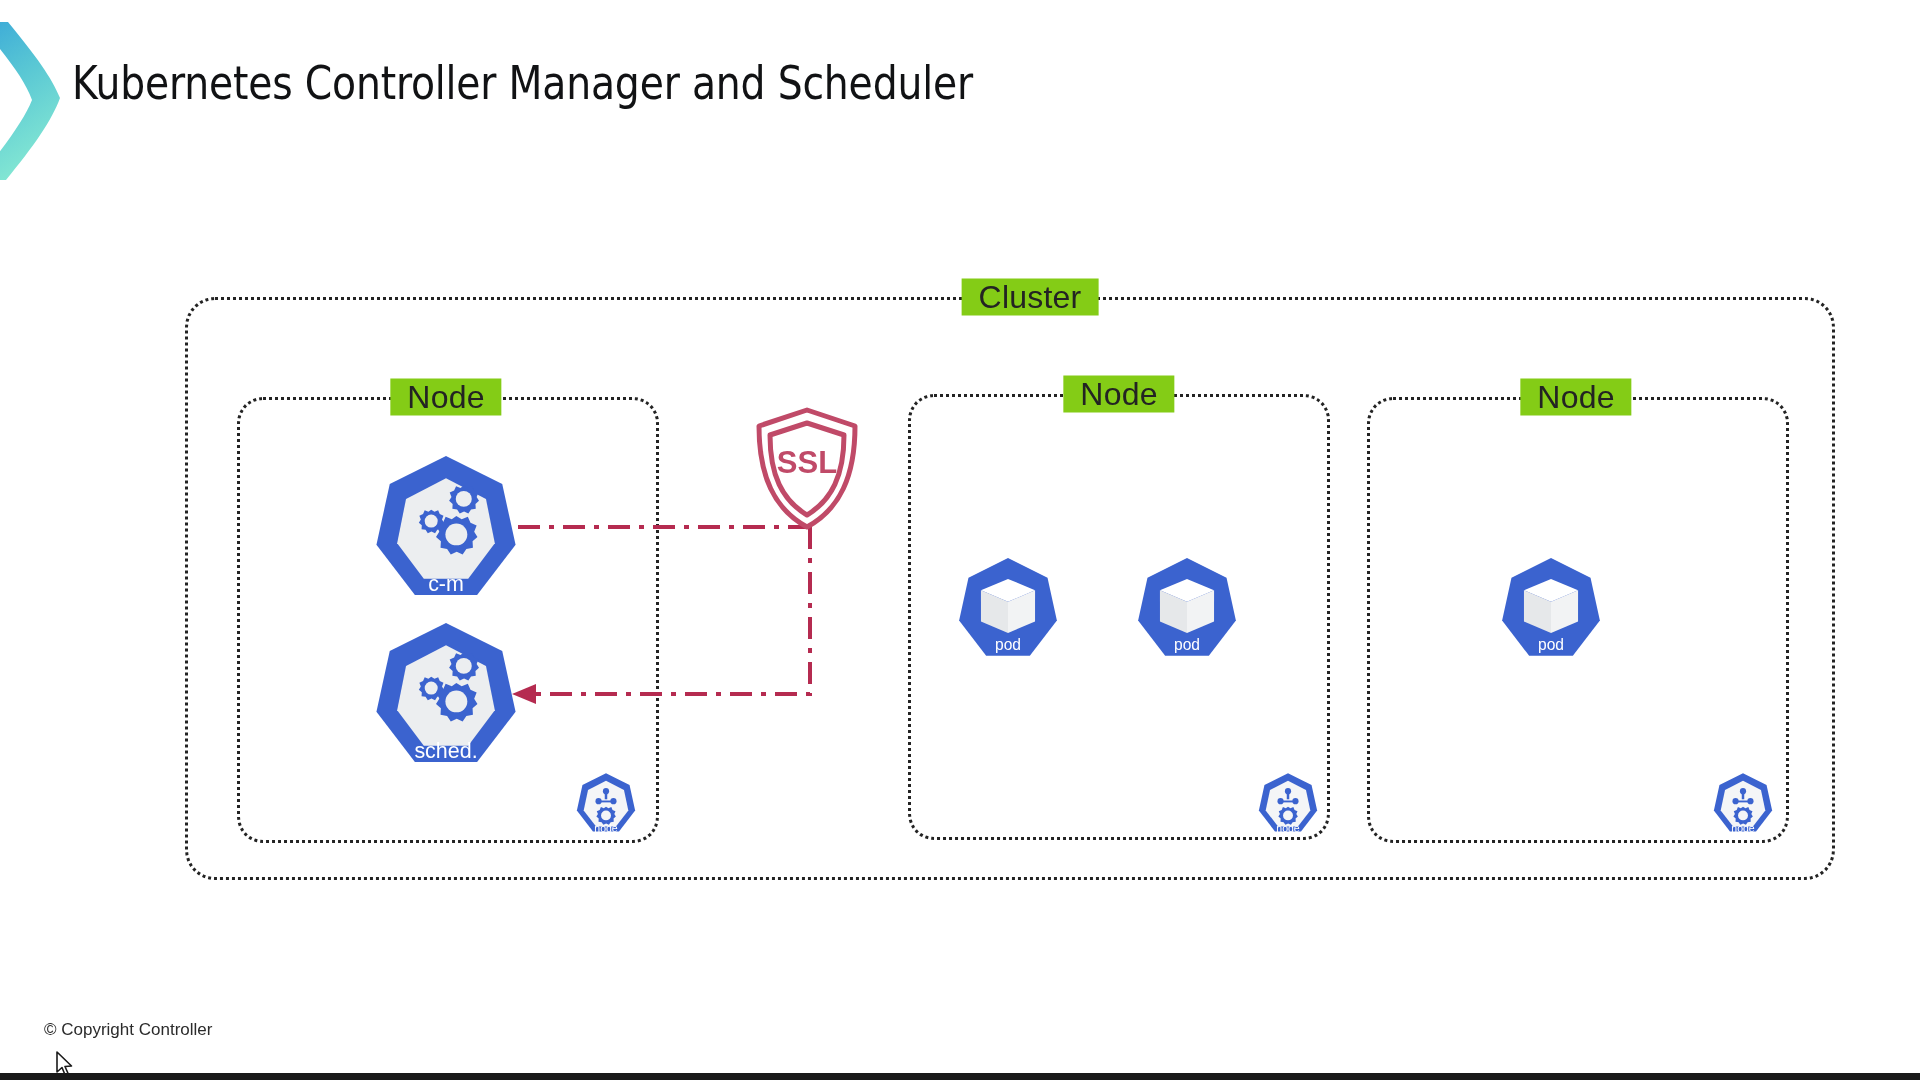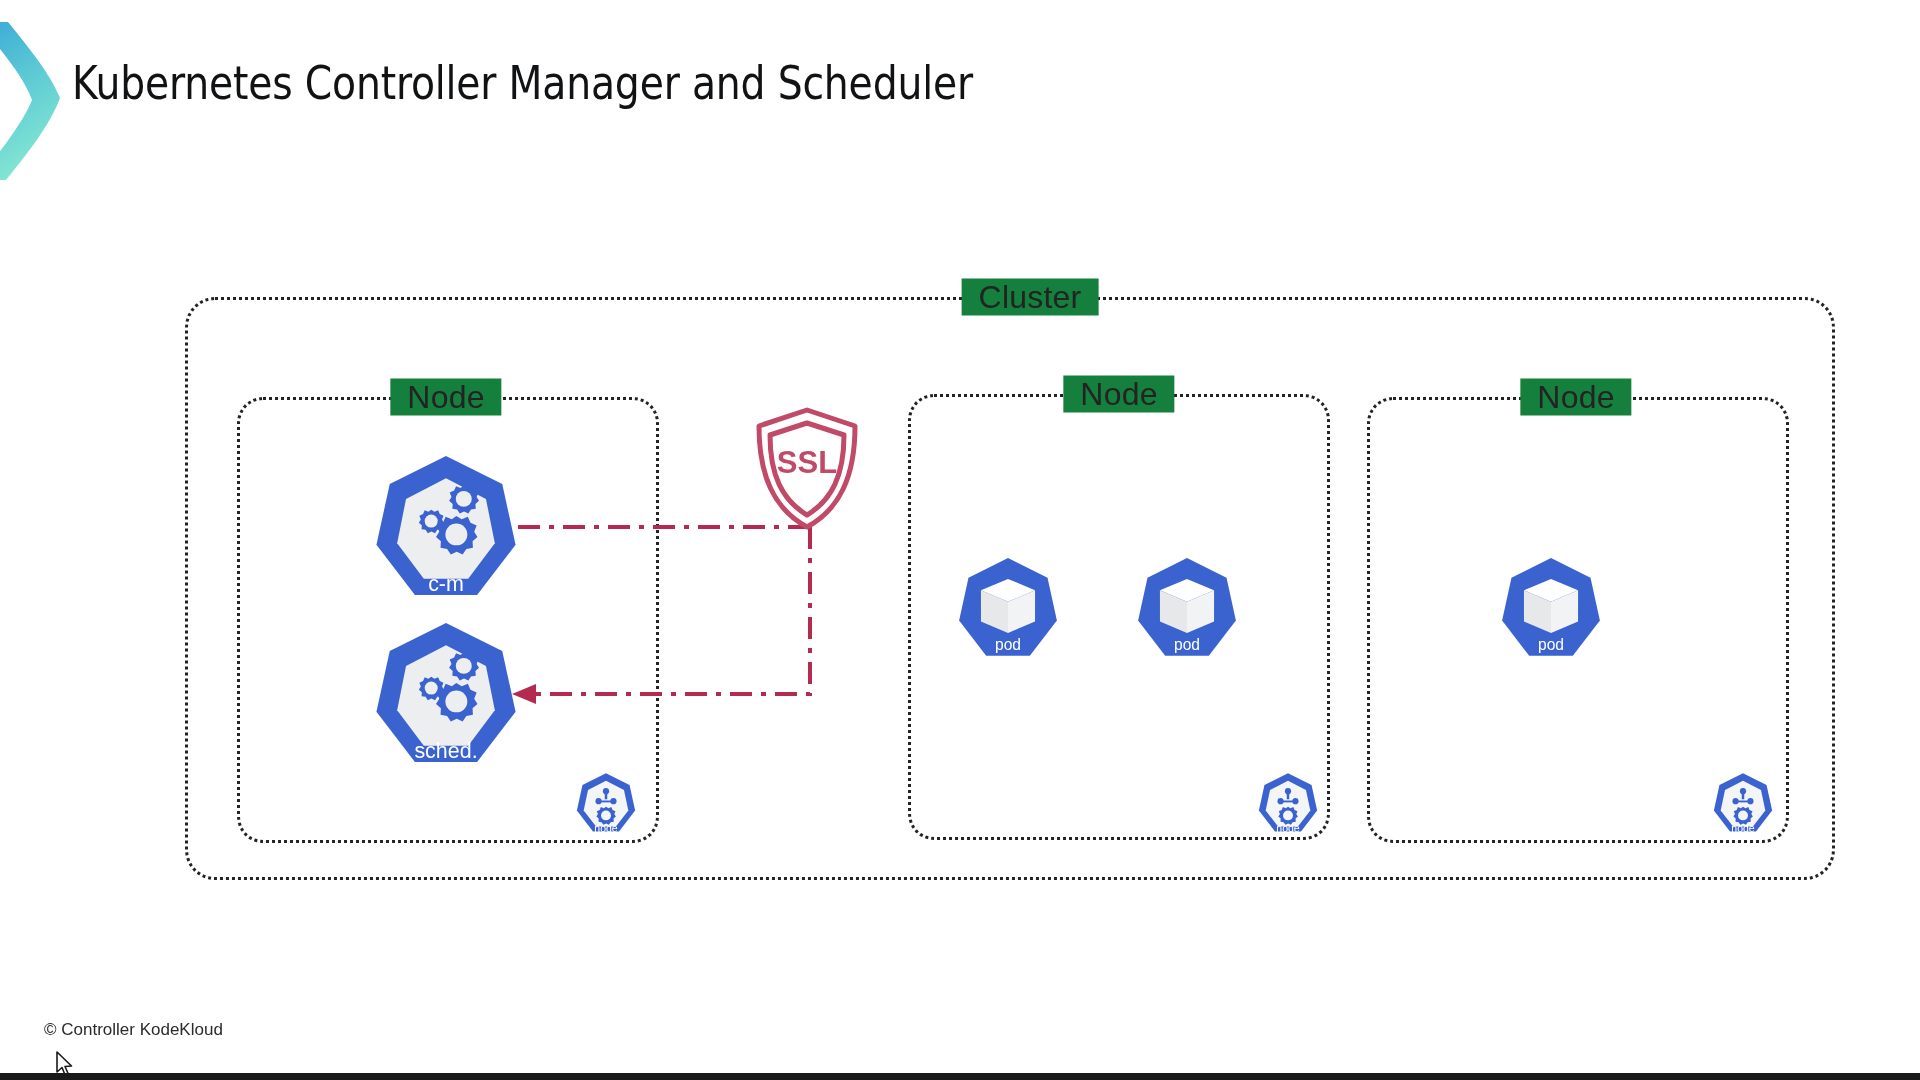--- a/index.html
+++ b/index.html
@@ -21,21 +21,21 @@
   #bottom-bar{position:absolute;left:0;top:1073px;width:1920px;height:7px;background:#191919;}
   #cursor{position:absolute;left:56px;top:1051px;width:18px;height:28px;}
 
   
   .dotbox{position:absolute;border:3px dotted #232323;border-radius:26px;box-sizing:border-box;}
   #cluster-box{left:185px;top:297px;width:1650px;height:583px;border-radius:30px;}
   #node-box-1{left:237px;top:397px;width:422px;height:446px;}
   #node-box-2{left:908px;top:394px;width:422px;height:446px;}
   #node-box-3{left:1367px;top:397px;width:422px;height:446px;}
 
-  .box-label{position:absolute;background:#15803d;padding:0 17px;
+  .box-label{position:absolute;background:#84cc16;padding:0 17px;
       font-size:32px;color:#232323;transform:translate(-50%,-50%);white-space:nowrap;
       letter-spacing:0.2px;}
   #cluster-label{left:1030px;top:297px;}
   #node-label-1{left:446px;top:397px;}
   #node-label-2{left:1119px;top:394px;}
   #node-label-3{left:1576px;top:397px;}
 
   
   .k8s-icon{position:absolute;transform:translate(-50%,-50%);}
   #icon-cm{left:446px;top:527px;width:148px;height:148px;}
@@ -211,19 +211,19 @@
   </g>
   <polygon points="512,694 536,684 536,704" fill="#b52b50"></polygon>
 </svg>
 
 <svg id="ssl-shield" viewBox="0 0 110 125" xmlns="http://www.w3.org/2000/svg">
   <path d="M55 4 L103 20 C103 70 88 103 55 121 C22 103 7 70 7 20 Z" fill="#ffffff" stroke="#c04a68" stroke-width="5" stroke-linejoin="round"></path>
   <path d="M55 17 L92 29 C92 69 80 94 55 109 C30 94 18 69 18 29 Z" fill="#ffffff" stroke="#c04a68" stroke-width="5" stroke-linejoin="round"></path>
   <text x="55" y="67" text-anchor="middle" font-size="31" font-weight="bold" font-family="Liberation Sans, sans-serif" fill="#c04a68">SSL</text>
 </svg>
 
-<div id="copyright">© Controller KodeKloud</div>
+<div id="copyright">© Copyright Controller</div>
 
 <svg id="cursor" viewBox="0 0 18 28" xmlns="http://www.w3.org/2000/svg">
   <path d="M1 1 L1 21 L6 16.5 L9.5 25 L12.5 23.5 L9 15.5 L15.5 15 Z" fill="#ffffff" stroke="#1a1a1a" stroke-width="1.6" stroke-linejoin="round"></path>
 </svg>
 
 <div id="bottom-bar"></div>
 
 </body></html>

